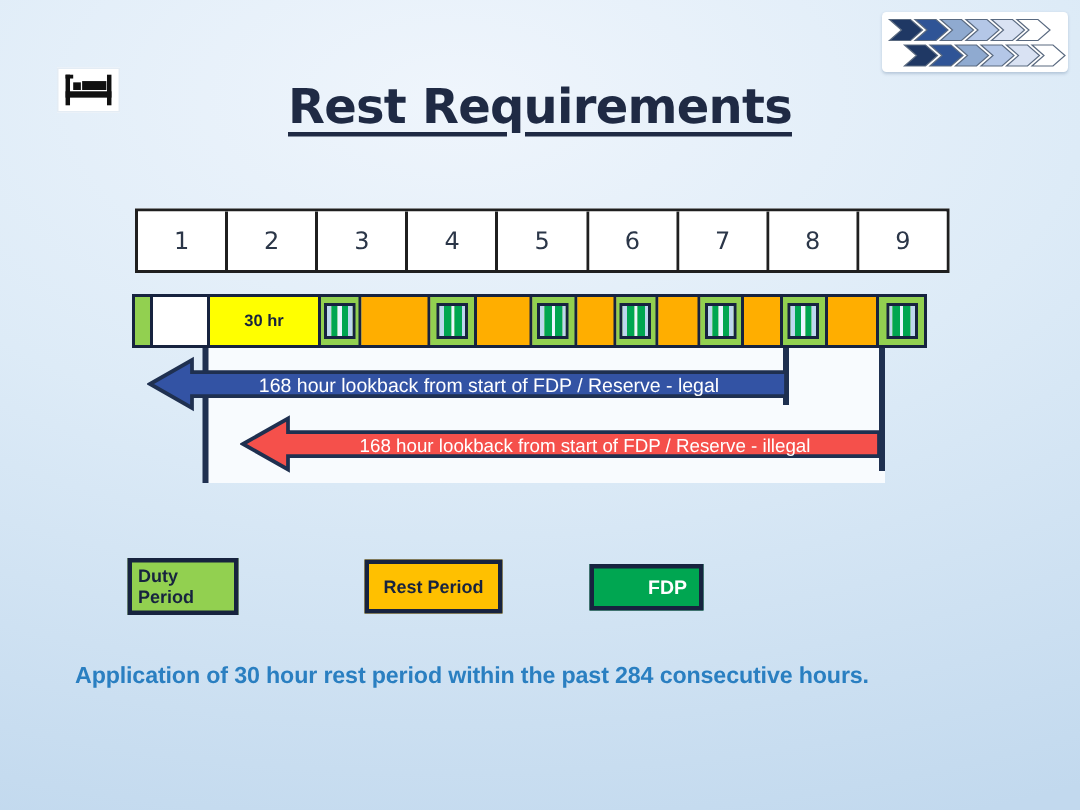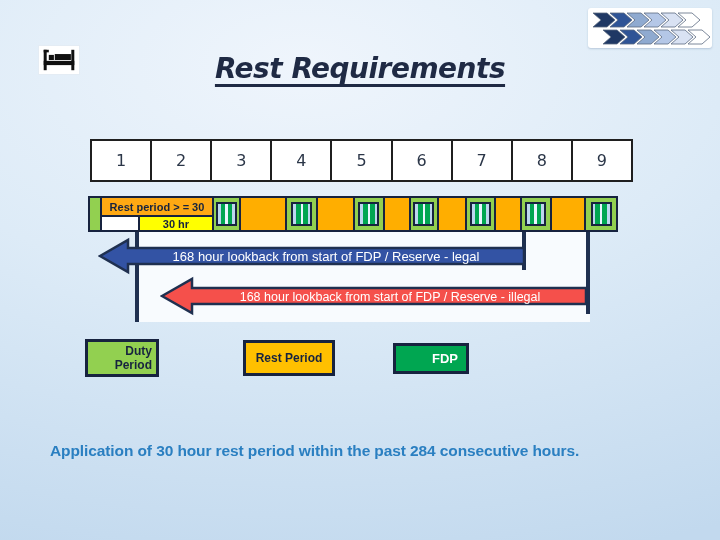--- a/index.html
+++ b/index.html
@@ -13,23 +13,23 @@
   
   .bed-plate{left:38px;top:45px;width:40px;height:28px;background:#fff;
     border:1px solid #e4ecf4;display:flex;align-items:center;justify-content:center;}
 
   
   .chevron-plate{left:588px;top:8px;width:124px;height:40px;background:#fff;
     border-radius:3px;box-shadow:0 1px 2px rgba(60,90,130,.25);}
 
   
   .title{left:0;top:52px;width:720px;text-align:center;
-    font-family:"DejaVu Sans",sans-serif;font-size:28px;font-weight:700;
+    font-family:"DejaVu Sans",sans-serif;font-size:32px;font-weight:700;
     color:#1f2a44;letter-spacing:-0.5px;
-    text-decoration:underline;text-decoration-thickness:3px;text-underline-offset:6px;font-style:italic;}
+    text-decoration:underline;text-decoration-thickness:3px;text-underline-offset:6px;}
 
   
   .day-row{left:90px;top:139px;width:543px;height:43px;display:flex;
     border:2px solid #1f1f1f;background:#fff;box-sizing:border-box;}
   .day-cell{flex:1;display:flex;align-items:center;justify-content:center;
     border-right:2px solid #1f1f1f;font-family:"DejaVu Sans",sans-serif;
     font-size:16px;color:#2b3648;background:#fff;}
   .day-cell:last-child{border-right:none;}
 
   
@@ -57,22 +57,22 @@
   .vline{width:4px;background:#1f3050;z-index:2;}
   .vline.l1{left:135px;top:232px;height:90px;}
   .vline.l2{left:522px;top:232px;height:38px;}
   .vline.l3{left:586px;top:232px;height:82px;}
 
   .arrow-svg{z-index:3;}
   .arrow-text{font-family:"Liberation Sans",sans-serif;fill:#ffffff;}
 
   
   .legend-box{border:3px solid #17233f;box-sizing:border-box;
-    display:flex;align-items:center;justify-content:center;text-align:right;
-    font-size:12px;font-weight:700;color:#17233f;line-height:14px;padding:2px 4px;}
+    display:flex;align-items:center;justify-content:center;text-align:left;
+    font-size:12px;font-weight:700;color:#17233f;line-height:14px;padding:2px 4px;margin-top:33px;}
   .legend-duty{left:85px;top:339px;width:74px;height:38px;background:#92D050;}
   .legend-rest{left:243px;top:340px;width:92px;height:36px;background:#FFC000;}
   .legend-fdp{left:393px;top:343px;width:76px;height:31px;background:#00A651;color:#ffffff;font-size:13px;padding-left:32px;}
 
   
   .footer{left:50px;top:442px;width:650px;
     font-family:"Liberation Sans",sans-serif;font-size:15.5px;font-weight:700;
     color:#2a7fc1;letter-spacing:-0.1px;}
 </style>
 </head>
@@ -123,21 +123,20 @@
   </div>
 
 <div class="abs window"></div>
 <div class="abs vline l1"></div>
 <div class="abs vline l2"></div>
 <div class="abs vline l3"></div>
 
 <div class="abs bar" id="timeline-bar">
     <div class="seg duty" style="width: 12px;"></div>
     <div class="seg rest-labeled" style="width: 113px;">
-      <div class="rest-label">Rest period &gt; = 30</div>
       <div class="rest-sub">
         <div class="gap"></div>
         <div class="rest-30">30 hr</div>
       </div>
     </div>
     <div class="seg duty-fdp" style="width: 27px;">
       <div class="fdp-box">
         <span style="width: 3px; background: rgb(189, 215, 238);"></span>
         <span style="width: 5px; background: rgb(0, 166, 81);"></span>
         <span style="width: 3px; background: rgb(234, 245, 255);"></span>

